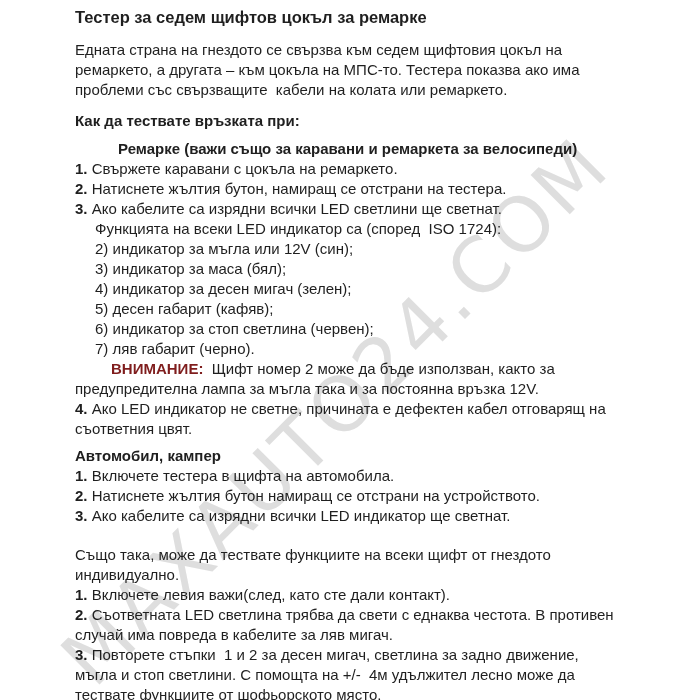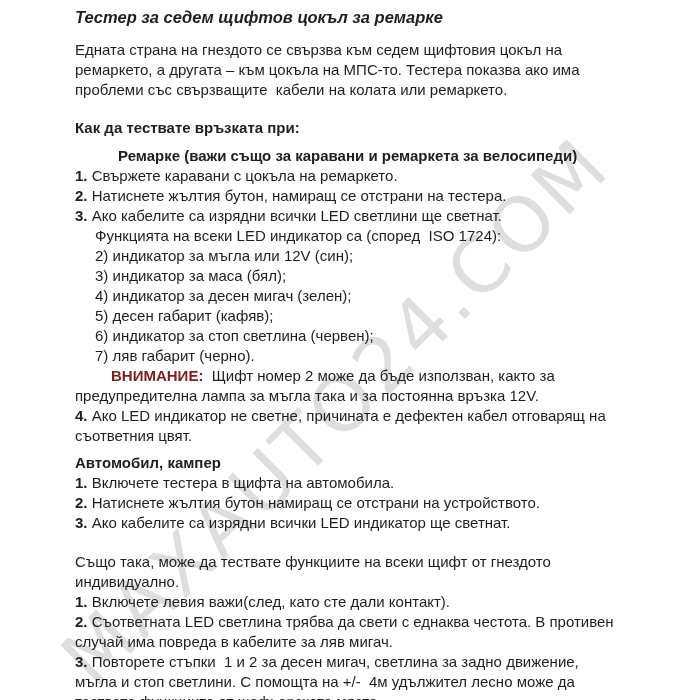--- a/index.html
+++ b/index.html
@@ -45,23 +45,22 @@
     margin: 0;
     font-size: 15px;
     line-height: 20px;
     white-space: pre-wrap;
   }
   h1.doc-title {
     font-size: 16.5px;
     line-height: 21px;
     font-weight: bold;
     margin-bottom: 12px;
-    font-style: italic;
   }
-  p.intro { margin-bottom: 18px; }
+  p.intro { margin-bottom: 11px; }
   h2.how-heading {
     font-weight: bold;
     margin-bottom: 8px;
   }
   h2.section-heading { font-weight: bold; margin-left: 43px; }
   h2.car-heading { font-weight: bold; margin-top: 7px; }
   .indent { padding-left: 20px; }
   .warn-label { color: #7f1d1d; font-weight: bold; margin-left: 36px; }
   p.also-intro { margin-top: 19px; }
   b { font-weight: bold; }

